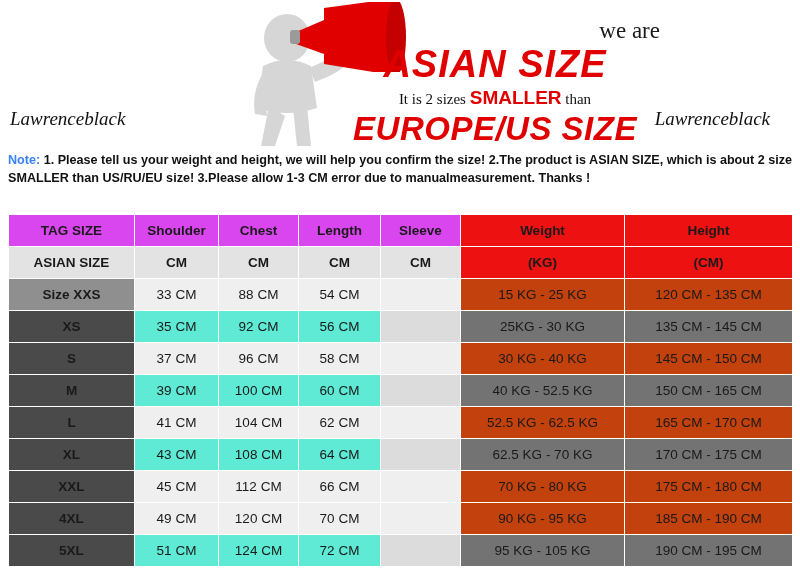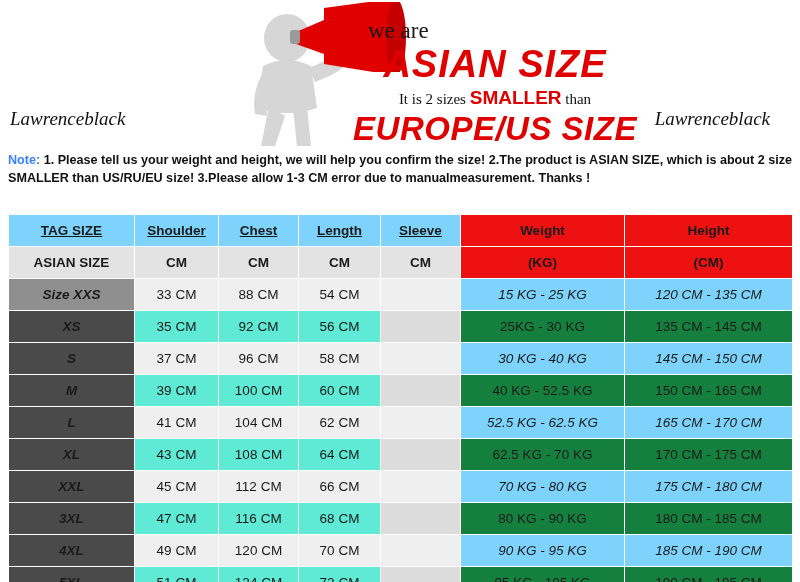--- a/index.html
+++ b/index.html
@@ -40,21 +40,21 @@
     position: absolute;
     left: 330px;
     top: 18px;
     width: 330px;
     text-align: center;
   }
   .we-are {
     font-family: "Liberation Serif", serif;
     font-size: 23px;
     color: #1a1a1a;
-    text-align: left;
+    text-align: right;
     margin-left: 38px;
     line-height: 1.1;
   }
   .asian-size {
     font-family: "Liberation Sans", sans-serif;
     font-weight: bold;
     font-style: italic;
     font-size: 38px;
     color: #e00000;
     letter-spacing: 1px;
@@ -132,23 +132,22 @@
   col.c4 { width: 80px; }
   col.c5 { width: 164px; }
   col.c6 { width: 168px; }
 
   thead td {
     font-weight: bold;
     font-size: 15px;
     height: 26px;
   }
   .hdr-grey {
-    background: #7dd3fc;
-    color: #111;
-    text-decoration: underline;
+    background: #d946ef;
+    color: #111;
   }
   .hdr-red {
     background: #ee1111;
     color: #ffffff;
   }
   .sub-grey {
     background: #e3e3e3;
     color: #111;
     font-weight: bold;
     font-size: 13.5px;
@@ -158,31 +157,30 @@
     color: #ffffff;
     font-weight: bold;
     font-size: 13.5px;
   }
 
   td.size-label {
     background: #4a4a4a;
     color: #ffffff;
     font-weight: bold;
     font-size: 14px;
-    font-style: italic;
   }
   td.size-label.light {
     background: #8f8f8f;
   }
   td.val-light { background: #efefef; }
   td.val-dark  { background: #5eead4; }
   td.val-blank { background: #efefef; }
   td.val-blank.dark { background: #dcdcdc; }
-  td.wh-light { background: #7dd3fc; font-style: italic; }
-  td.wh-dark  { background: #15803d; }
+  td.wh-light { background: #c2410c; }
+  td.wh-dark  { background: #737373; }
 </style>
 </head>
 <body>
 
 <div class="banner">
 
   <svg class="figure" viewBox="0 0 160 140">
 
     <ellipse cx="62" cy="30" rx="23" ry="24" fill="#d6d6d6"></ellipse>
 
@@ -306,29 +304,20 @@
       <tr>
         <td class="size-label">XXL</td>
         <td class="val-light">45 CM</td>
         <td class="val-light">112 CM</td>
         <td class="val-light">66 CM</td>
         <td class="val-blank"></td>
         <td class="wh-light">70 KG  - 80  KG</td>
         <td class="wh-light">175 CM  - 180 CM</td>
       </tr>
       <tr>
-        <td class="size-label">3XL</td>
-        <td class="val-dark">47 CM</td>
-        <td class="val-dark">116 CM</td>
-        <td class="val-dark">68 CM</td>
-        <td class="val-blank dark"></td>
-        <td class="wh-dark">80 KG  - 90  KG</td>
-        <td class="wh-dark">180 CM  - 185 CM</td>
-      </tr>
-      <tr>
         <td class="size-label">4XL</td>
         <td class="val-light">49 CM</td>
         <td class="val-light">120 CM</td>
         <td class="val-light">70 CM</td>
         <td class="val-blank"></td>
         <td class="wh-light">90 KG  - 95  KG</td>
         <td class="wh-light">185 CM  - 190 CM</td>
       </tr>
       <tr>
         <td class="size-label">5XL</td>

